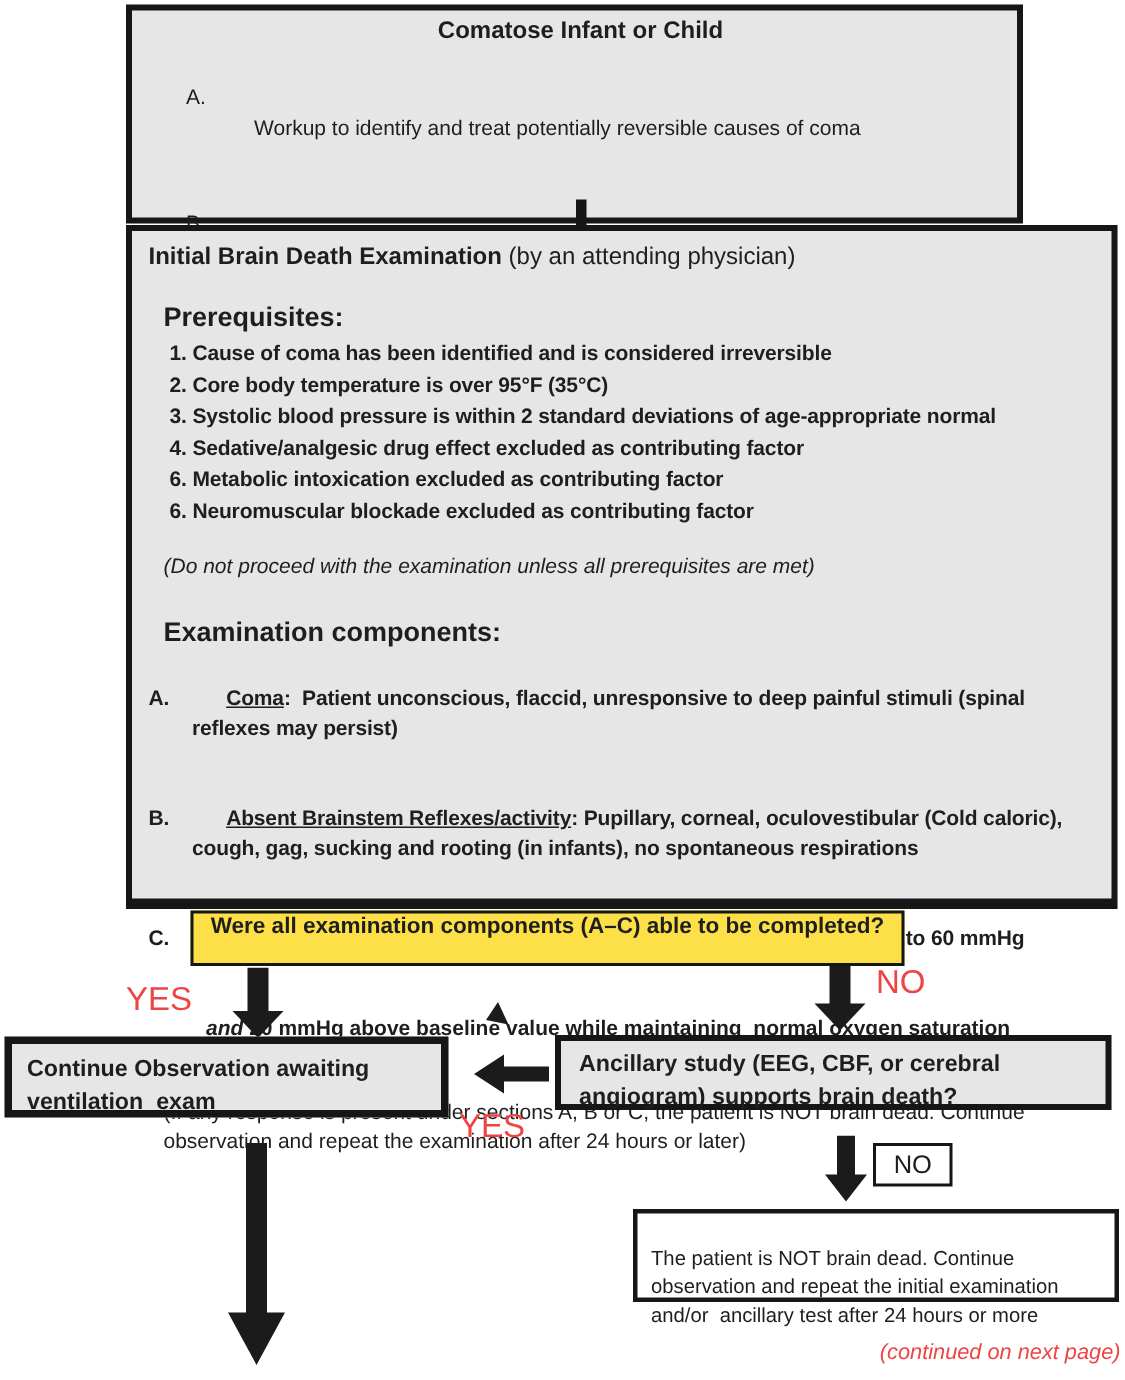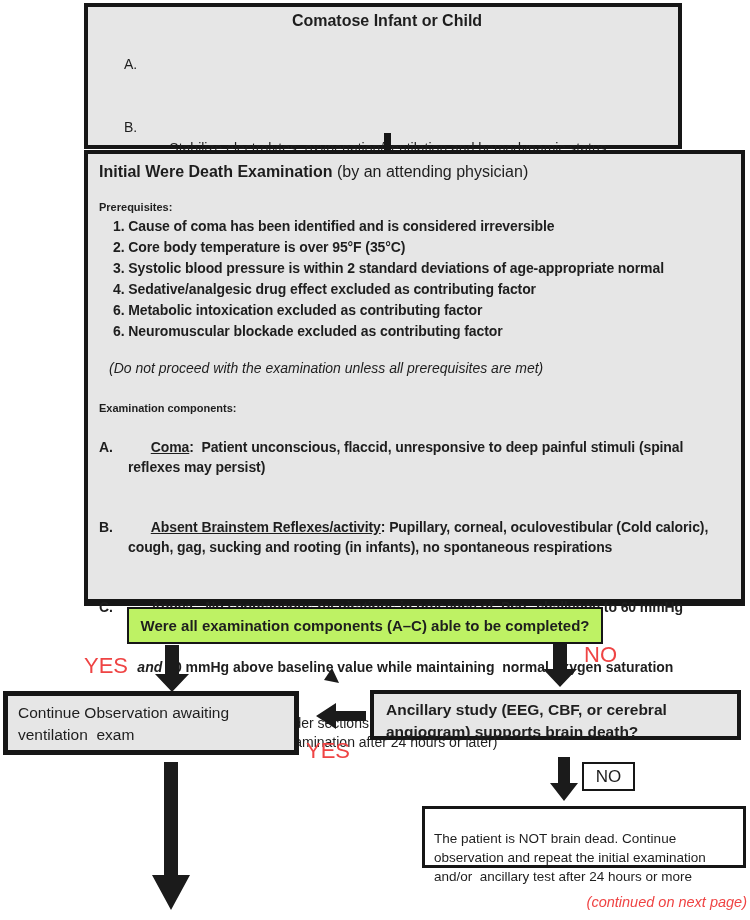--- a/index.html
+++ b/index.html
@@ -13,44 +13,44 @@
   
   .top-box { left:84px; top:3px; width:598px; height:146px; padding:5px 8px 0 16px; }
   .top-title { text-align:center; font-weight:bold; font-size:16px; margin-bottom:3px; }
   .abc-item { position:relative; padding-left:42px; font-size:14px; line-height:21px; }
   .abc-item .lbl { position:absolute; left:20px; }
 
   
   .main-box { left:84px; top:150px; width:661px; height:456px; border-bottom-width:7px; padding:9px 10px 0 11px; }
   .mb-header { font-size:16px; margin-bottom:20px; }
   .mb-header b { font-weight:bold; }
-  .sec-head { font-weight:bold; font-size:11px; margin-bottom:3px; }
+  .sec-head { font-weight:bold; font-size:18px; margin-left:10px; margin-bottom:3px; }
   .prereq { font-weight:bold; font-size:14px; line-height:21px; margin-left:14px; letter-spacing:-0.1px; }
   .note { font-size:14px; line-height:19px; margin-left:10px; }
   .note1 { font-style:italic; margin-top:17px; margin-bottom:24px; }
   .note2 { margin-top:17px; }
   .xitem { position:relative; padding-left:29px; font-weight:bold; font-size:14px; line-height:20px; letter-spacing:-0.1px; }
   .xitem .lbl { position:absolute; left:0; }
   .xitem .term { text-decoration:underline; }
   .xline2 { padding-left:15px; font-weight:bold; font-size:14px; line-height:20px; }
   .xline2 .ital { font-style:italic; }
 
   
-  .question-box { left:127px; top:607px; width:476px; height:37px; border-width:2px; background:#bef264;
-    display:flex; align-items:center; justify-content:center; font-weight:bold; font-size:15px; }
+  .question-box { left:127px; top:607px; width:476px; height:37px; border-width:2px; background:#fde047;
+    display:flex; justify-content:center; font-weight:bold; font-size:15px; }
 
   
   .decision { position:absolute; font-size:22px; color:#ef4444; }
   .yes-main { left:84px; top:653px; }
   .no-main  { left:584px; top:642px; }
   .yes-anc  { left:306px; top:738px; }
 
   
-  .continue-box { left:3px; top:691px; width:296px; height:64px; border-width:5px; padding:6px 6px 0 10px;
-    font-weight:normal; font-size:15.5px; line-height:22px; }
+  .continue-box { left:3px; top:691px; width:296px; height:54px; border-width:5px; padding:6px 6px 0 10px;
+    font-weight:bold; font-size:15.5px; line-height:22px; }
   .ancillary-box { left:370px; top:690px; width:371px; height:50px; border-width:4px; padding:5px 6px 0 12px;
     font-weight:bold; font-size:15.5px; line-height:22px; }
   .no-box { left:582px; top:762px; width:53px; height:29px; border-width:2px; background:#ffffff;
     display:flex; align-items:center; justify-content:center; font-size:17px; }
   .notdead-box { left:422px; top:806px; width:324px; height:62px; border-width:3px; background:#ffffff;
     padding:20px 4px 0 9px; font-size:13.5px; line-height:19px; }
 
   .footer-note { position:absolute; right:3px; top:894px; font-style:italic; font-size:14.5px; color:#ef4444; }
 
   .shape { position:absolute; }
@@ -59,36 +59,37 @@
 </style>
 </head>
 <body>
 
 <div class="canvas">
 
   <div class="box top-box">
     <div class="top-title">Comatose Infant or Child</div>
     <div class="abc-item pre">
       <span class="lbl">A.</span>
+      <span>Workup to identify and treat potentially reversible causes of coma</span>
     </div>
     <div class="abc-item pre">
       <span class="lbl">B.</span>
       <span>Stabilize electrolytes, oxygenation/ventilation and hemodynamic status</span>
     </div>
     <div class="abc-item pre">
       <span class="lbl">C.</span>
       <span>In many states, notification of the local organ procurement organization regarding “impending death” is required upon meeting specific clinical triggers (e.g., Glasgow coma score &lt;5 or brain death evaluation being considered)</span>
     </div>
   </div>
 
   <div class="shape connector"></div>
 
   <div class="box main-box">
     <div class="mb-header">
-      <b>Initial Were Death Examination</b><span> (by an attending physician)</span>
+      <b>Initial Brain Death Examination</b><span> (by an attending physician)</span>
     </div>
     <div class="sec-head">Prerequisites:</div>
     <div class="prereq">1. Cause of coma has been identified and is considered irreversible</div>
     <div class="prereq">2. Core body temperature is over 95°F (35°C)</div>
     <div class="prereq">3. Systolic blood pressure is within 2 standard deviations of age-appropriate normal</div>
     <div class="prereq">4. Sedative/analgesic drug effect excluded as contributing factor</div>
     <div class="prereq">6. Metabolic intoxication excluded as contributing factor</div>
     <div class="prereq">6. Neuromuscular blockade excluded as contributing factor</div>
     <div class="note note1">(Do not proceed with the examination unless all prerequisites are met)</div>
     <div class="sec-head">Examination components:</div>

